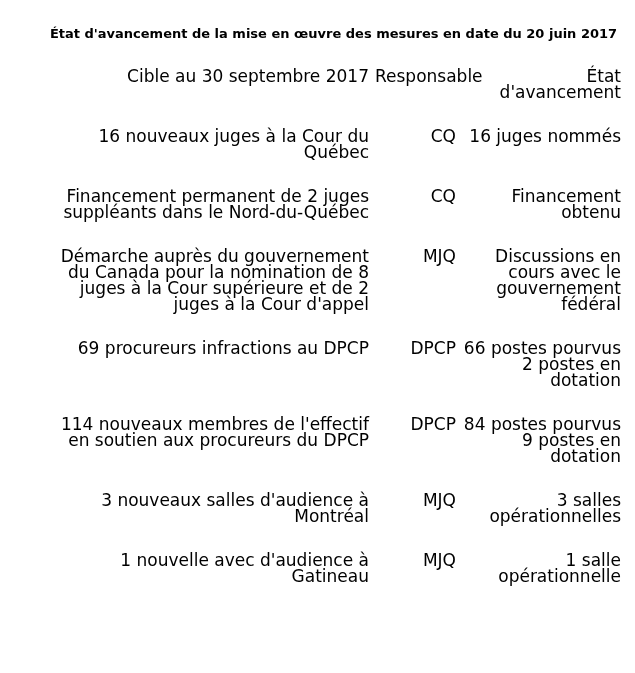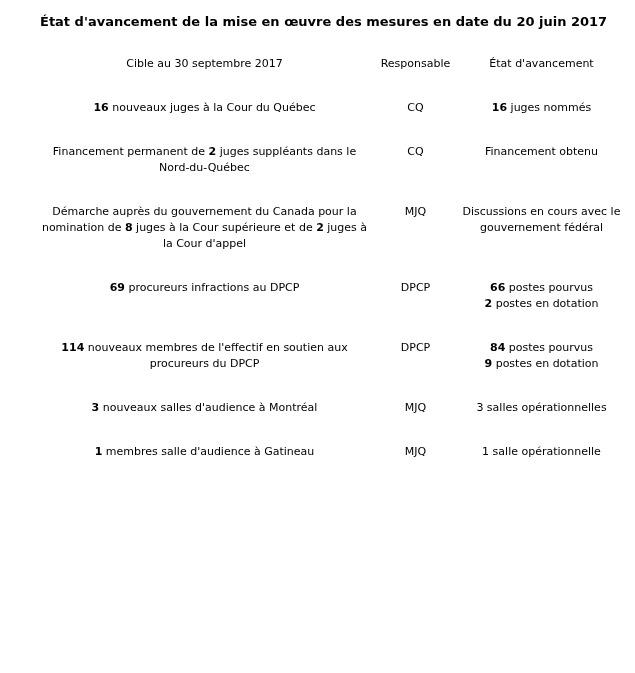--- a/index.html
+++ b/index.html
@@ -18,39 +18,40 @@
   }
   .doc {
     padding: 10px 8px 0 40px;
     box-sizing: border-box;
     width: 635px;
   }
   .title {
     font-weight: bold;
     font-size: 13px;
     line-height: 16px;
-    margin: 4px 0 26px 0;
+    margin: 16px 0 26px 0;
+    text-align: center;
   }
   table.measures {
     border-collapse: collapse;
     table-layout: fixed;
     width: 587px;
   }
   col.c-target      { width: 335px; }
   col.c-responsible { width: 87px; }
   col.c-status      { width: 165px; }
   th, td {
     vertical-align: top;
-    text-align: center;
+    text-align: right;
     font-weight: normal;
-    font-size: 11px;
+    font-size: 17px;
     line-height: 16px;
     padding: 0 6px 28px 0;
   }
-  .b { font-weight: bold; }
+  .b { font-weight: normal; }
   .status-line.gap { }
 </style>
 </head>
 <body>
 
 <div class="doc">
   <h1 class="title">État d'avancement de la mise en œuvre des mesures en date du 20 juin 2017</h1>
 
   <table class="measures">
     <colgroup>
@@ -104,21 +105,21 @@
           </td>
         </tr>
         <tr>
           <td><span class="b">3</span><span> nouveaux salles d'audience à Montréal</span></td>
           <td>MJQ</td>
           <td>
             <div class="status-line"><span>3 salles opérationnelles</span></div>
           </td>
         </tr>
         <tr>
-          <td><span class="b">1</span><span> membres salle d'audience à Gatineau</span></td>
+          <td><span class="b">1</span><span> nouvelle avec d'audience à Gatineau</span></td>
           <td>MJQ</td>
           <td>
             <div class="status-line"><span>1 salle opérationnelle</span></div>
           </td>
         </tr>
       </tbody>
   </table>
 </div>
 
 </body></html>

